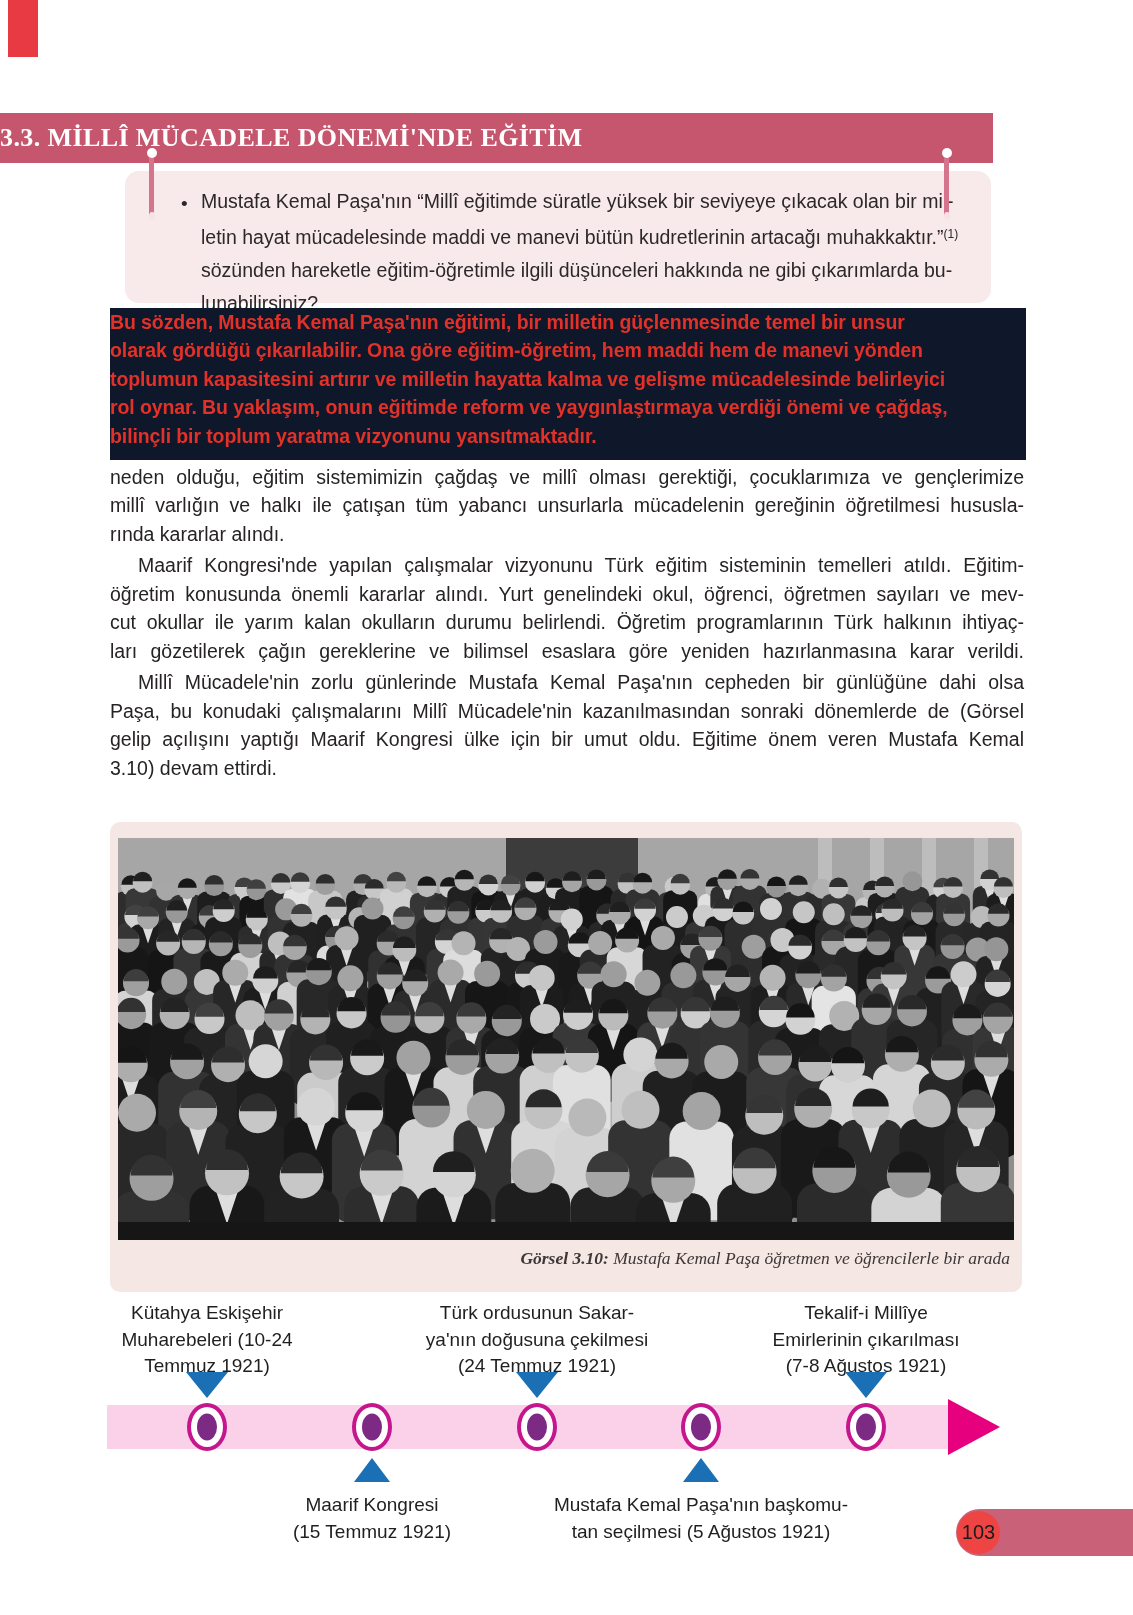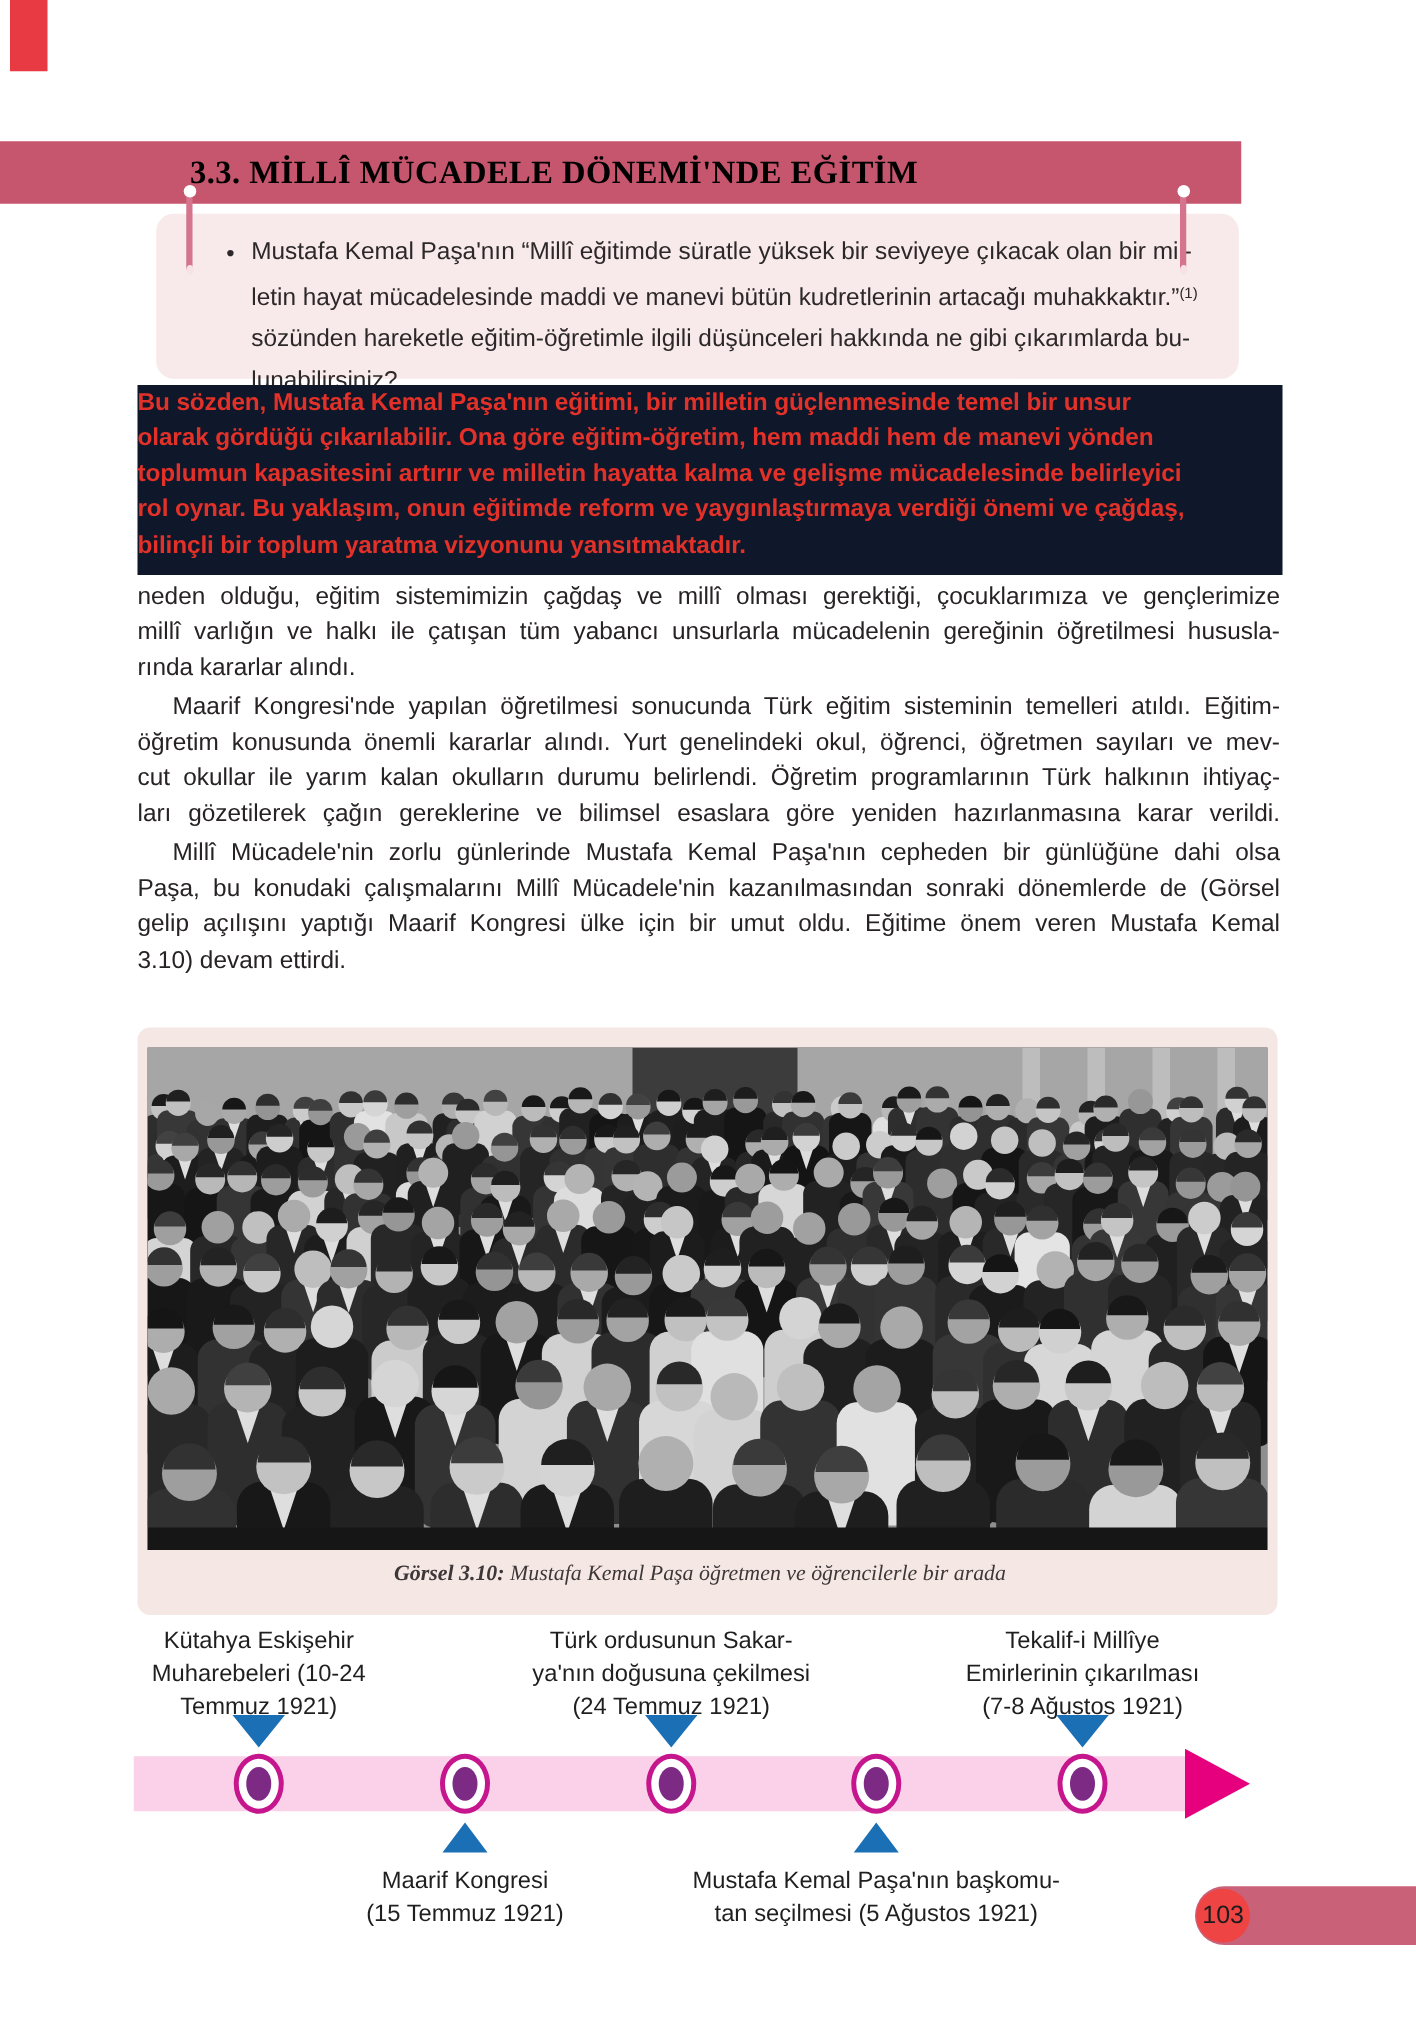--- a/index.html
+++ b/index.html
@@ -4,22 +4,22 @@
 <style>
   html,body{margin:0;padding:0;}
   body{
     width:1133px;height:1615px;position:relative;overflow:hidden;background:#ffffff;
     font-family:"Liberation Sans", sans-serif;color:#272324;
   }
   
   .corner-tab{position:absolute;left:8px;top:0;width:30px;height:57px;background:var(--c-tab_red,#e83a42);}
   
   .banner{position:absolute;left:0;top:113px;width:993px;height:50px;background:var(--c-banner_bg,#c5566d);}
-  .banner h1{margin:0;padding-left:152px;line-height:50px;font-family:"Liberation Serif",serif;
-    font-size:26px;font-weight:bold;color:#000000;letter-spacing:.4px;white-space:nowrap;}
+  .banner h1{margin:0;line-height:50px;font-family:"Liberation Serif",serif;
+    font-size:26px;font-weight:bold;color:#ffffff;letter-spacing:.4px;white-space:nowrap;}
   
   .pin{position:absolute;width:5px;background:var(--c-pin,#d4758d);border-radius:3px;z-index:6;}
   .pin-left{left:149px;top:153px;height:64px;}
   .pin-right{left:944px;top:153px;height:64px;}
   .pin::before{content:"";position:absolute;top:-5px;left:-2.5px;width:10px;height:10px;border-radius:50%;background:#ffffff;}
   .pin::after{content:"";position:absolute;bottom:-3px;left:-0.5px;width:6px;height:8px;border-radius:50%;background:#f6e3e6;}
   
   .question-box{position:absolute;left:125px;top:171px;width:866px;height:132px;
     background:var(--c-box_bg,#f8e9ea);border-radius:14px;z-index:1;}
   .qb-bullet{position:absolute;left:56px;top:16px;font-size:19px;line-height:33px;color:#2c2829;}
@@ -34,21 +34,21 @@
   .p1{top:434px;z-index:1;}
   .p2{top:551px;}
   .p3{top:668px;}
   .indent{text-indent:28px;}
   .jl{text-align:justify;text-align-last:justify;}
   
   .figure-box{position:absolute;left:110px;top:822px;width:912px;height:470px;
     background:var(--c-caption_bg,#f5e7e4);border-radius:10px;}
   .photo{position:absolute;left:8px;top:16px;width:896px;height:402px;overflow:hidden;background:#6b6b6b;}
   .photo svg{display:block;}
-  .caption{position:absolute;left:0;right:12px;top:426px;text-align:center;
+  .caption{position:absolute;left:0;right:12px;top:426px;text-align:right;
     font-family:"Liberation Serif",serif;font-style:italic;font-size:17.5px;color:#3d3737;}
   .caption b{font-weight:bold;}
   
   .tl-label{position:absolute;text-align:center;font-size:19px;line-height:26.5px;color:#1f1f1f;white-space:pre-line;}
   #tla0{left:77px;top:1300px;width:260px;}
   #tla1{left:394px;top:1300px;width:286px;}
   #tla2{left:723px;top:1300px;width:286px;}
   #tlb0{left:242px;top:1492px;width:260px;}
   #tlb1{left:516px;top:1492px;width:370px;}
   .tri-down{position:absolute;width:0;height:0;top:1372px;
@@ -104,21 +104,21 @@
 </div>
 
 <div class="para p1">
   <div class="jl indent">Maarif Kongresi'nde genel olarak geçmişte izlenen öğretim metotlarının milletimizin gerilemesine</div>
   <div class="jl">neden olduğu, eğitim sistemimizin çağdaş ve millî olması gerektiği, çocuklarımıza ve gençlerimize</div>
   <div class="jl">millî varlığın ve halkı ile çatışan tüm yabancı unsurlarla mücadelenin gereğinin öğretilmesi hususla-</div>
   <div>rında kararlar alındı.</div>
 </div>
 
 <div class="para p2">
-  <div class="jl indent">Maarif Kongresi'nde yapılan öğretilmesi sonucunda Türk eğitim sisteminin temelleri atıldı. Eğitim-</div>
+  <div class="jl indent">Maarif Kongresi'nde yapılan çalışmalar vizyonunu Türk eğitim sisteminin temelleri atıldı. Eğitim-</div>
   <div class="jl">öğretim konusunda önemli kararlar alındı. Yurt genelindeki okul, öğrenci, öğretmen sayıları ve mev-</div>
   <div class="jl">cut okullar ile yarım kalan okulların durumu belirlendi. Öğretim programlarının Türk halkının ihtiyaç-</div>
   <div class="jl">ları gözetilerek çağın gereklerine ve bilimsel esaslara göre yeniden hazırlanmasına karar verildi.</div>
 </div>
 
 <div class="para p3">
   <div class="jl indent">Millî Mücadele'nin zorlu günlerinde Mustafa Kemal Paşa'nın cepheden bir günlüğüne dahi olsa</div>
   <div class="jl">Paşa, bu konudaki çalışmalarını Millî Mücadele'nin kazanılmasından sonraki dönemlerde de (Görsel</div>
   <div class="jl">gelip açılışını yaptığı Maarif Kongresi ülke için bir umut oldu. Eğitime önem veren Mustafa Kemal</div>
   <div>3.10) devam ettirdi.</div>

